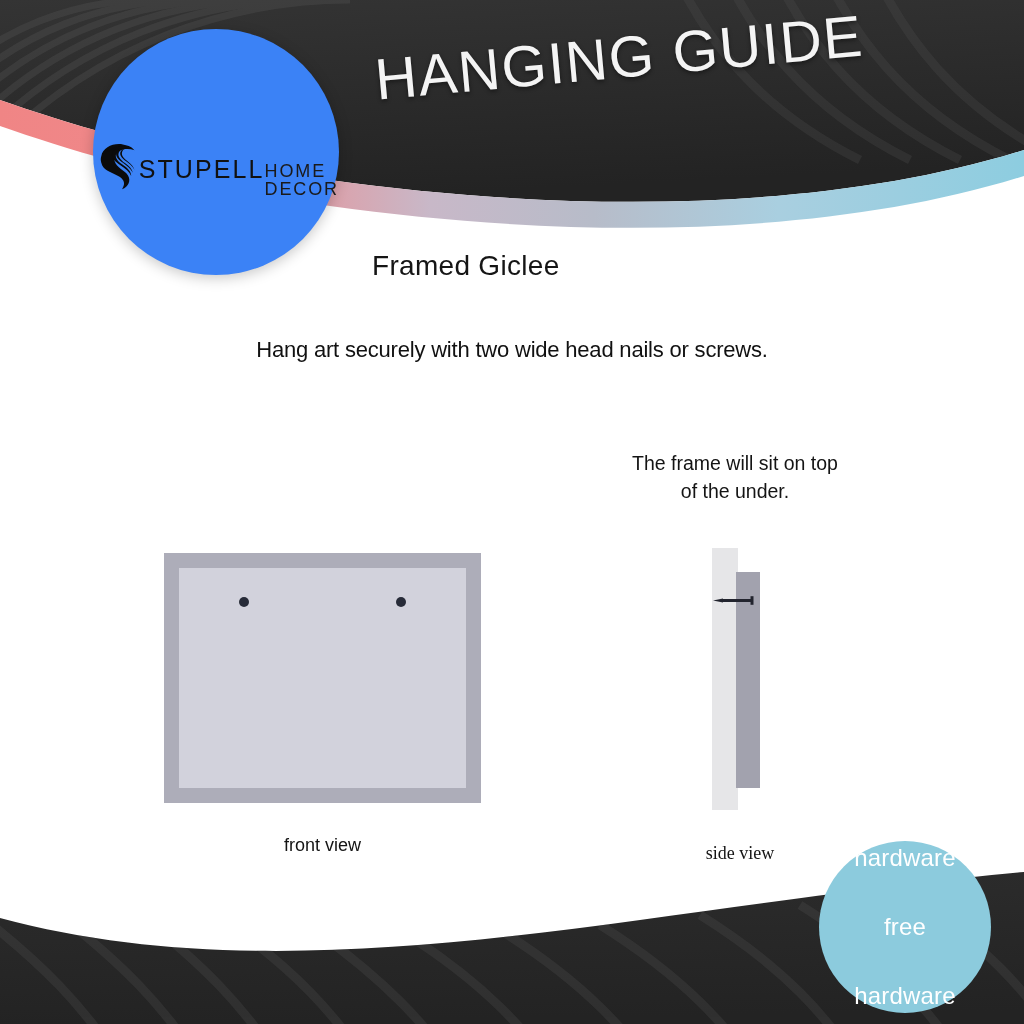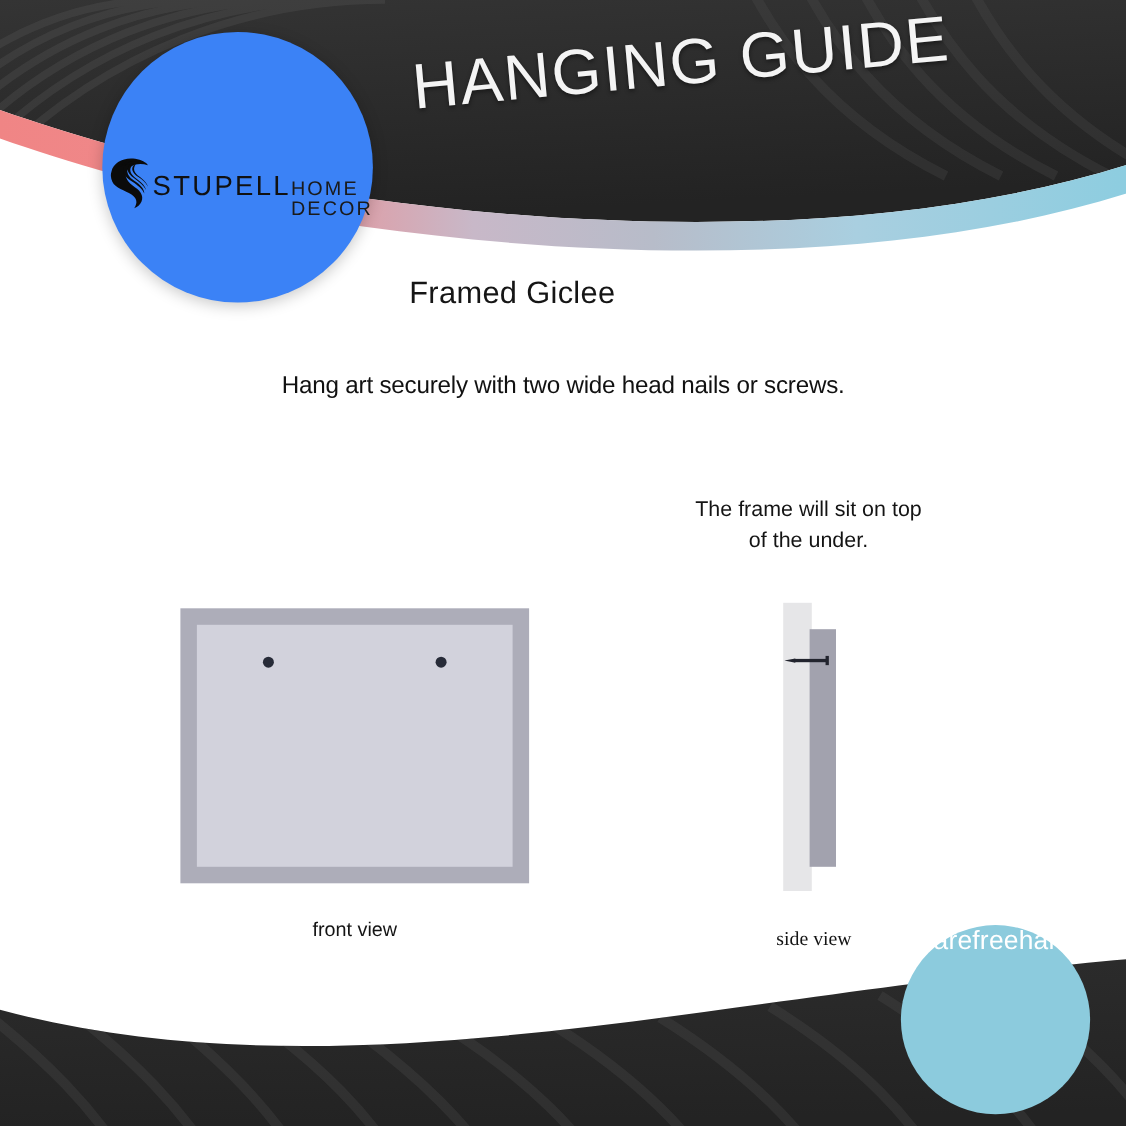--- a/index.html
+++ b/index.html
@@ -206,22 +206,24 @@
   
   .badge-circle {
     position: absolute;
     left: 819px;
     top: 841px;
     width: 172px;
     height: 172px;
     border-radius: 50%;
     background: #8ccbdd;
     display: flex;
-    flex-direction: row;
+    flex-direction: column;
+    align-items: center;
     justify-content: center;
+    gap: 39px;
   }
   .badge-line {
     font-family: "Liberation Sans", sans-serif;
     font-size: 24px;
     font-weight: 300;
     color: #ffffff;
     line-height: 1.26;
     letter-spacing: 0.2px;
     white-space: nowrap;
   }

